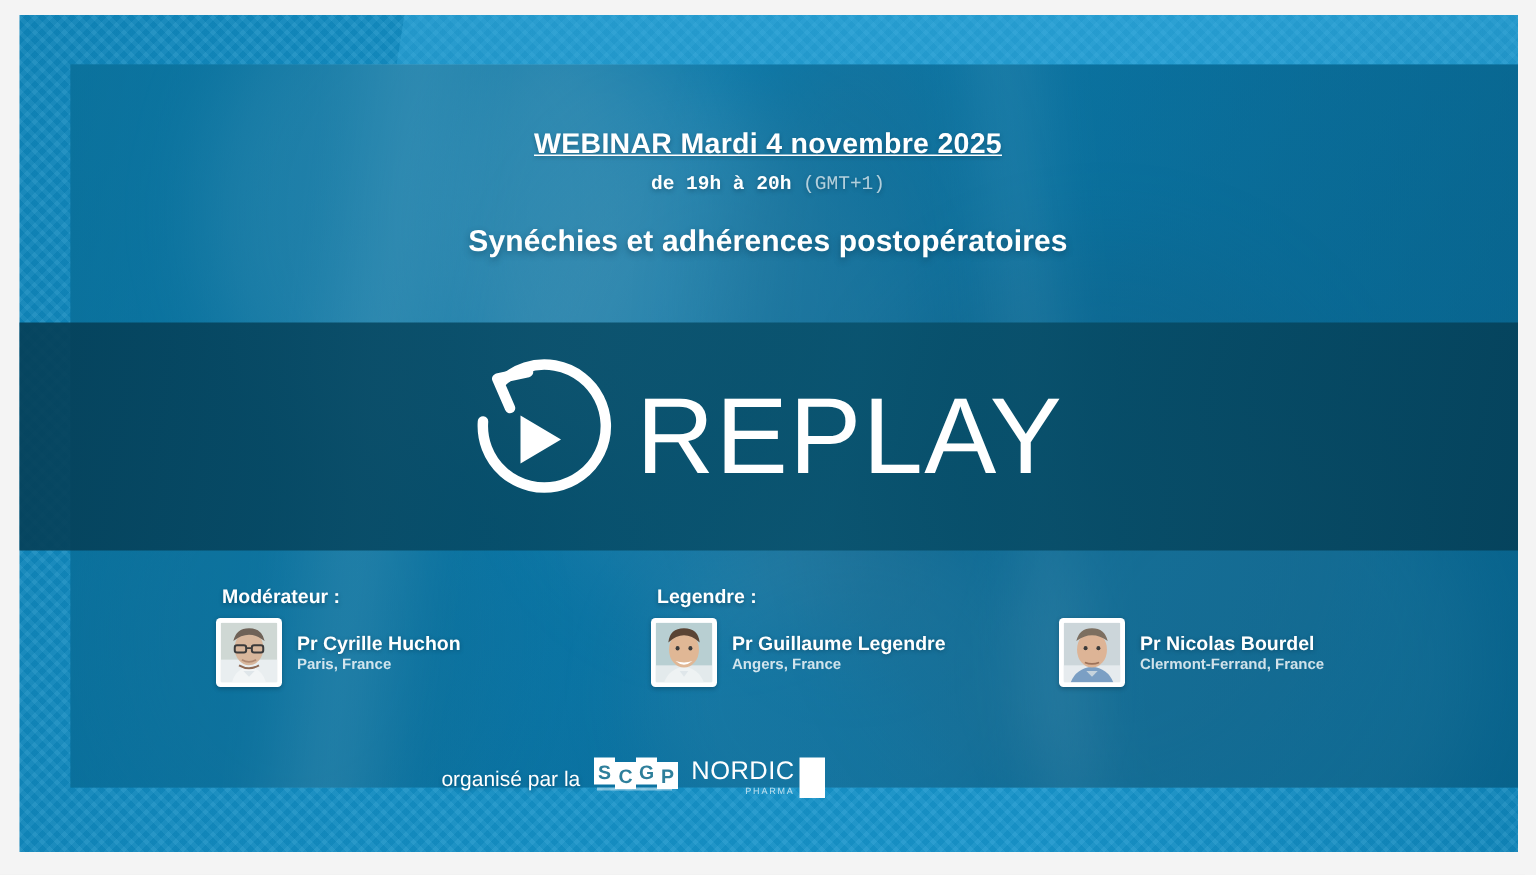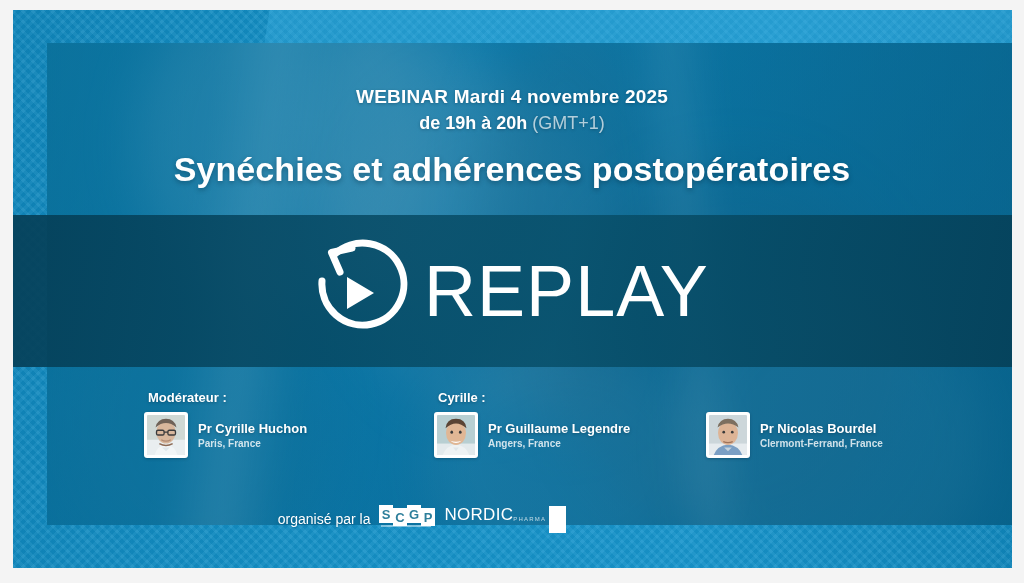--- a/index.html
+++ b/index.html
@@ -119,34 +119,36 @@
     text-align: center;
     color: #ffffff;
     z-index: 5;
   }
   .webinar-line {
     font-size: 19px;
     font-weight: bold;
     letter-spacing: 0.2px;
     line-height: 26px;
     text-shadow: 0 1px 3px rgba(0,40,60,0.35);
+    text-decoration: underline;
   }
   .time-line {
-    font-size: 18px;
+    font-size: 13px;
     font-weight: bold;
     line-height: 26px;
     text-shadow: 0 1px 3px rgba(0,40,60,0.35);
+    font-family: Liberation Mono, monospace;
   }
   .tz {
     font-weight: normal;
     color: rgba(255,255,255,0.68);
   }
   .main-title {
     margin-top: 14px;
-    font-size: 34px;
+    font-size: 20px;
     font-weight: bold;
     letter-spacing: 0.1px;
     text-shadow: 0 2px 5px rgba(0,40,60,0.40);
   }
 
   
   .replay-band {
     position: absolute;
     left: 13px;
     top: 215px;
@@ -266,21 +268,21 @@
     display: block;
   }
   
   .nordic-logo {
     display: flex;
     align-items: flex-start;
     gap: 3px;
   }
   .nordic-text-wrap {
     display: flex;
-    flex-direction: row;
+    flex-direction: column;
     align-items: flex-end;
     line-height: 1;
   }
   .nordic-word {
     color: #ffffff;
     font-size: 17px;
     letter-spacing: 0.3px;
     line-height: 18px;
   }
   .nordic-sub {
@@ -338,21 +340,21 @@
           <path d="M 43 40 L 43 72 L 70 56 Z" fill="#ffffff"></path>
         </svg>
       </span>
       <span class="replay-word">REPLAY</span>
     </div>
   </div>
 
   <div class="speakers">
 
     <div class="role-label role-moderateur">Modérateur :</div>
-    <div class="role-label role-orateurs">Cyrille :</div>
+    <div class="role-label role-orateurs">Legendre :</div>
 
     <div class="person person-1">
       <div class="avatar">
         <div class="avatar-img">
           <svg width="100%" height="100%" viewBox="0 0 40 42" preserveAspectRatio="none" xmlns="http://www.w3.org/2000/svg">
             <rect width="40" height="42" fill="#cfd8d4"></rect>
             <rect y="26" width="40" height="16" fill="#e9eef0"></rect>
             <path d="M8 42 q3-10 12-11 q9 1 12 11 z" fill="#f2f5f6"></path>
             <ellipse cx="20" cy="18" rx="10" ry="12" fill="#d8b79c"></ellipse>
             <path d="M9 13 q11-9 22 0 q-2-9-11-9 q-9 0-11 9z" fill="#6f6257"></path>

